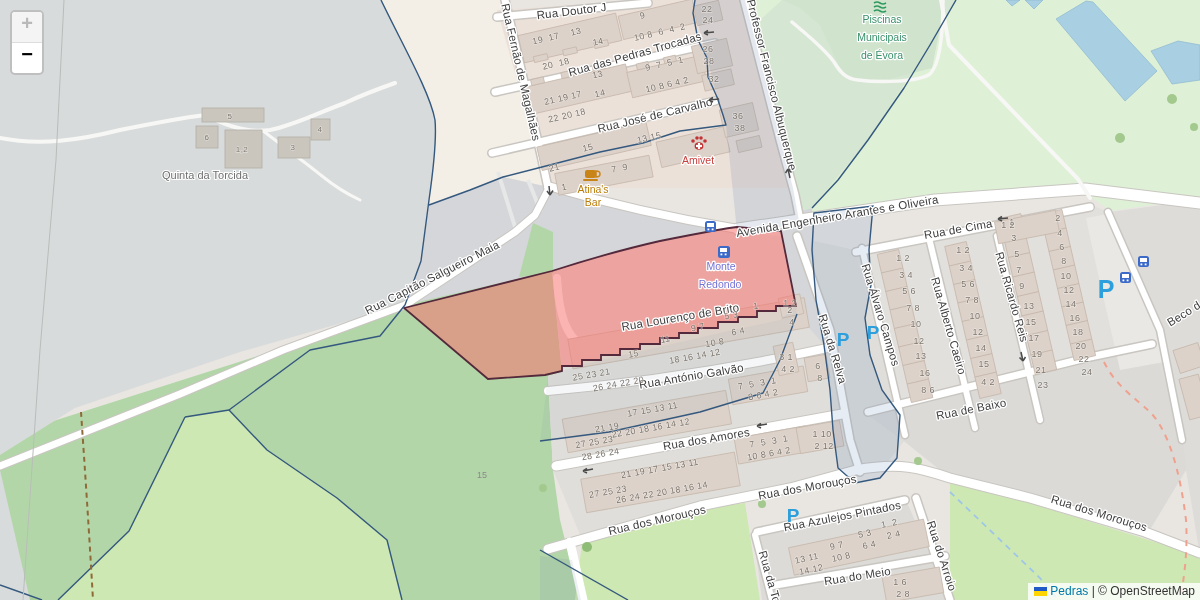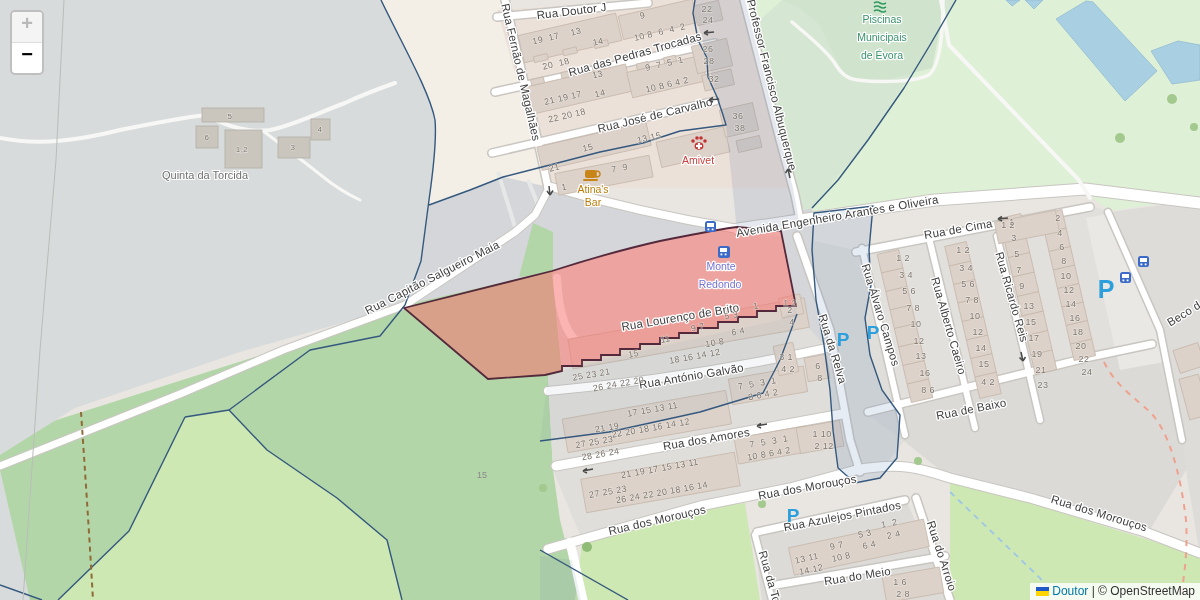--- a/index.html
+++ b/index.html
@@ -669,14 +669,14 @@
 <text x="320" y="132" font-size="8">4</text>
 </g>
 </svg>
 
 <div class="zoomctl">
       <div class="zbtn dis">+</div>
       <div class="zdiv"></div>
       <div class="zbtn">−</div>
     </div>
 
-<div class="attrib"><span class="flag"></span> <span class="lf">Doutor</span> | © OpenStreetMap</div>
+<div class="attrib"><span class="flag"></span> <span class="lf">Pedras</span> | © OpenStreetMap</div>
 </div>
 
 </body></html>

